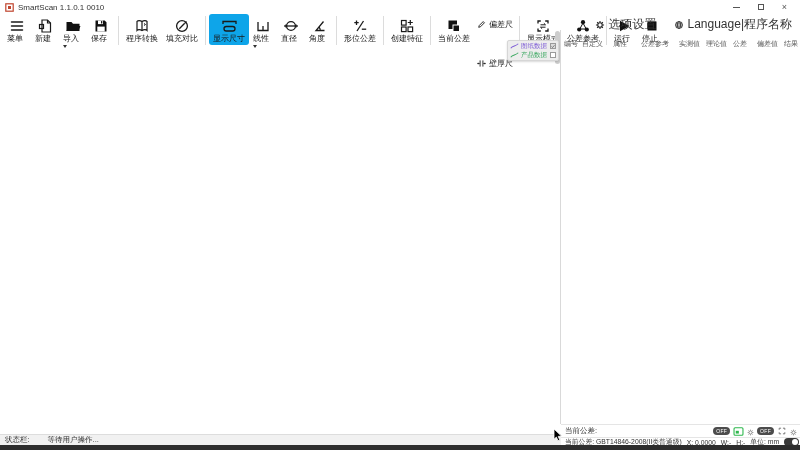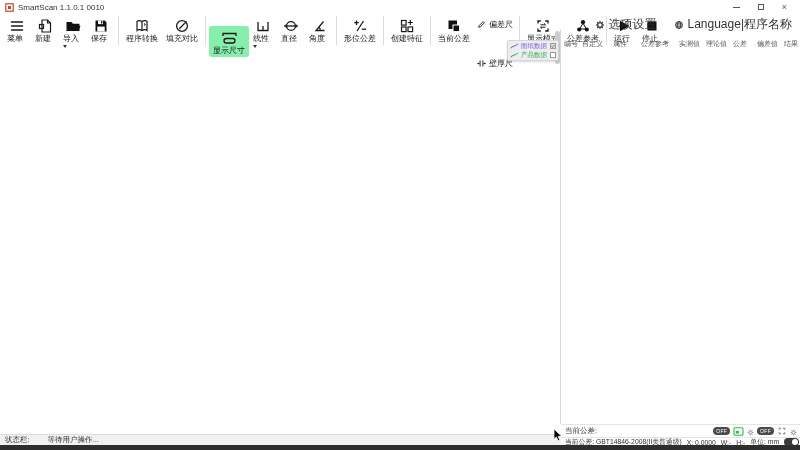--- a/index.html
+++ b/index.html
@@ -15,21 +15,21 @@
   .wb-restore { width:6px; height:6px; border:1px solid #555; }
   .wb-close { font-size:9px; line-height:1; color:#555; }
 
   
   .toolbar { position:absolute; top:14px; left:0; height:36px; display:flex;
     align-items:flex-start; padding-left:3px; background:#fff; }
   .tb-btn { display:flex; flex-direction:column; padding:2px 4px 1px;
     border-radius:3px; min-width:28px; }
   .tb-btn .ico { height:19px; display:flex; align-items:center; justify-content:center; }
   .tb-btn .lbl { font-size:8px; line-height:1.1; white-space:nowrap; color:#1a1a1a; }
-  .tb-btn.active { background:#86efac;margin-top:12px; }
+  .tb-btn.active { background:#0ea5e9; }
   .drop { width:0; height:0; border-left:2.5px solid transparent; border-right:2.5px solid transparent;
     border-top:3px solid #333; margin-top:1px; }
   .tb-sep { width:1px; height:29px; background:#dcdcdc; margin:2px 3px 0; flex:none; }
   .tb-stack { display:flex; flex-direction:column; justify-content:center; gap:3px; height:34px; padding:0 3px; }
   .tb-mini { display:flex; align-items:center; gap:3px; font-size:8px; white-space:nowrap;margin-top:25px; }
 
   .quick-links { position:absolute; top:16px; right:8px; display:flex; gap:18px;
     align-items:center; font-size:12px; color:#333; }
   .quick-links .ql { display:flex; align-items:center; gap:3px; }
 

